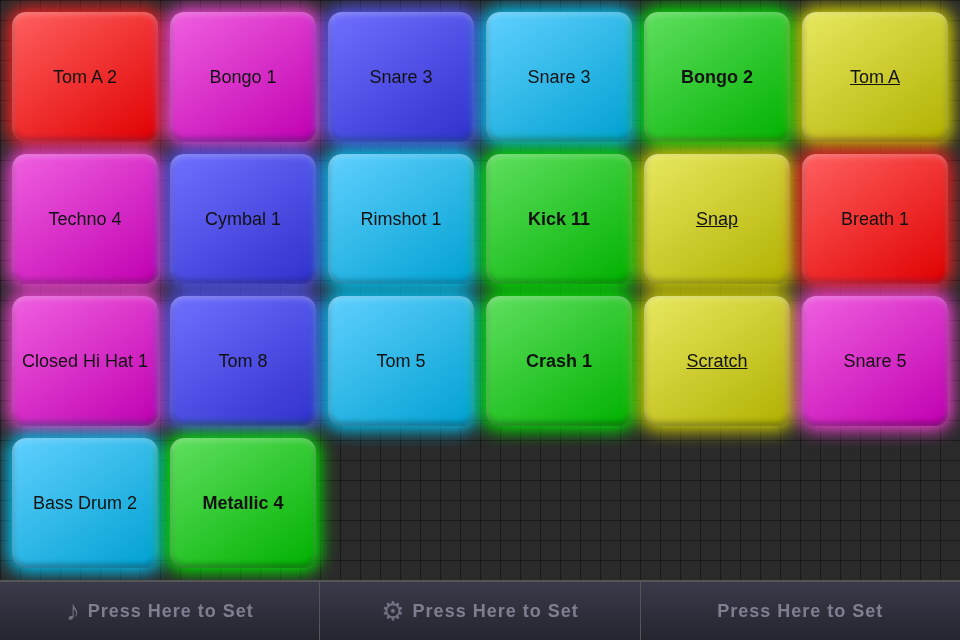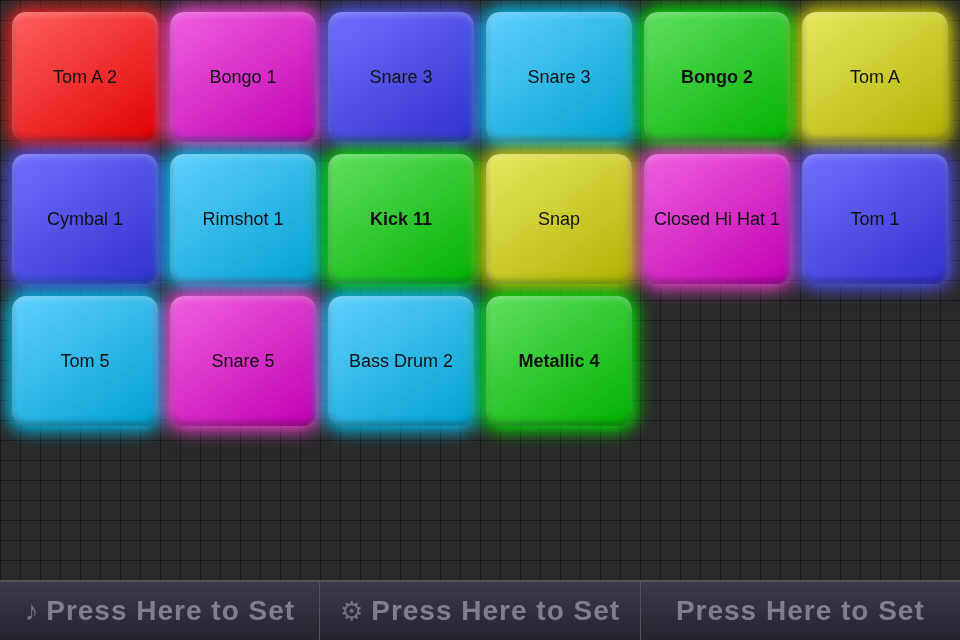--- a/index.html
+++ b/index.html
@@ -59,20 +59,21 @@
       box-shadow: 0 0 18px 4px #00ccff, inset 0 2px 6px rgba(255,255,255,0.3), inset 0 -3px 6px rgba(0,0,0,0.4);
     }
     .pad-green {
       background: linear-gradient(145deg, #60e060, #00b000);
       box-shadow: 0 0 18px 4px #00ee00, inset 0 2px 6px rgba(255,255,255,0.3), inset 0 -3px 6px rgba(0,0,0,0.4);
       font-weight: bold;
     }
     .pad-yellow {
       background: linear-gradient(145deg, #e8e860, #b0b000);
       box-shadow: 0 0 18px 4px #dddd00, inset 0 2px 6px rgba(255,255,255,0.3), inset 0 -3px 6px rgba(0,0,0,0.4);
+      text-decoration: underline;
     }
 
     .bottom-bar {
       width: 960px;
       height: 60px;
       background: linear-gradient(180deg, #3a3a4a, #252530);
       display: flex;
       align-items: center;
       border-top: 2px solid #555;
       position: relative;
@@ -82,21 +83,21 @@
       flex: 1;
       display: flex;
       align-items: center;
       justify-content: center;
       border-right: 1px solid #555;
       height: 100%;
     }
     .bottom-section:last-child { border-right: none; }
 
     .press-text {
-      font-size: 28px;
+      font-size: 18px;
       color: rgba(180, 180, 200, 0.6);
       font-weight: bold;
       letter-spacing: 1px;
     }
 
     .icon-music {
       color: rgba(180,180,200,0.5);
       font-size: 28px;
       margin-right: 8px;
     }
@@ -109,27 +110,31 @@
 </head>
 <body>
 
 <div class="grid-bg" id="pad-grid">
     <div class="pad pad-red">Tom A 2</div>
     <div class="pad pad-pink">Bongo 1</div>
     <div class="pad pad-blue">Snare 3</div>
     <div class="pad pad-cyan">Snare 3</div>
     <div class="pad pad-green">Bongo 2</div>
     <div class="pad pad-yellow">Tom A</div>
+    <div class="pad pad-pink">Techno 4</div>
     <div class="pad pad-blue">Cymbal 1</div>
     <div class="pad pad-cyan">Rimshot 1</div>
     <div class="pad pad-green">Kick 11</div>
     <div class="pad pad-yellow">Snap</div>
+    <div class="pad pad-red">Breath 1</div>
     <div class="pad pad-pink">Closed Hi Hat 1</div>
-    <div class="pad pad-blue">Tom 1</div>
+    <div class="pad pad-blue">Tom 8</div>
     <div class="pad pad-cyan">Tom 5</div>
+    <div class="pad pad-green">Crash 1</div>
+    <div class="pad pad-yellow">Scratch</div>
     <div class="pad pad-pink">Snare 5</div>
     <div class="pad pad-cyan">Bass Drum 2</div>
     <div class="pad pad-green">Metallic 4</div>
   </div>
 
 <div class="bottom-bar">
   <div class="bottom-section">
     <span class="icon-music">♪</span>
     <span class="press-text">Press Here to Set</span>
   </div>

